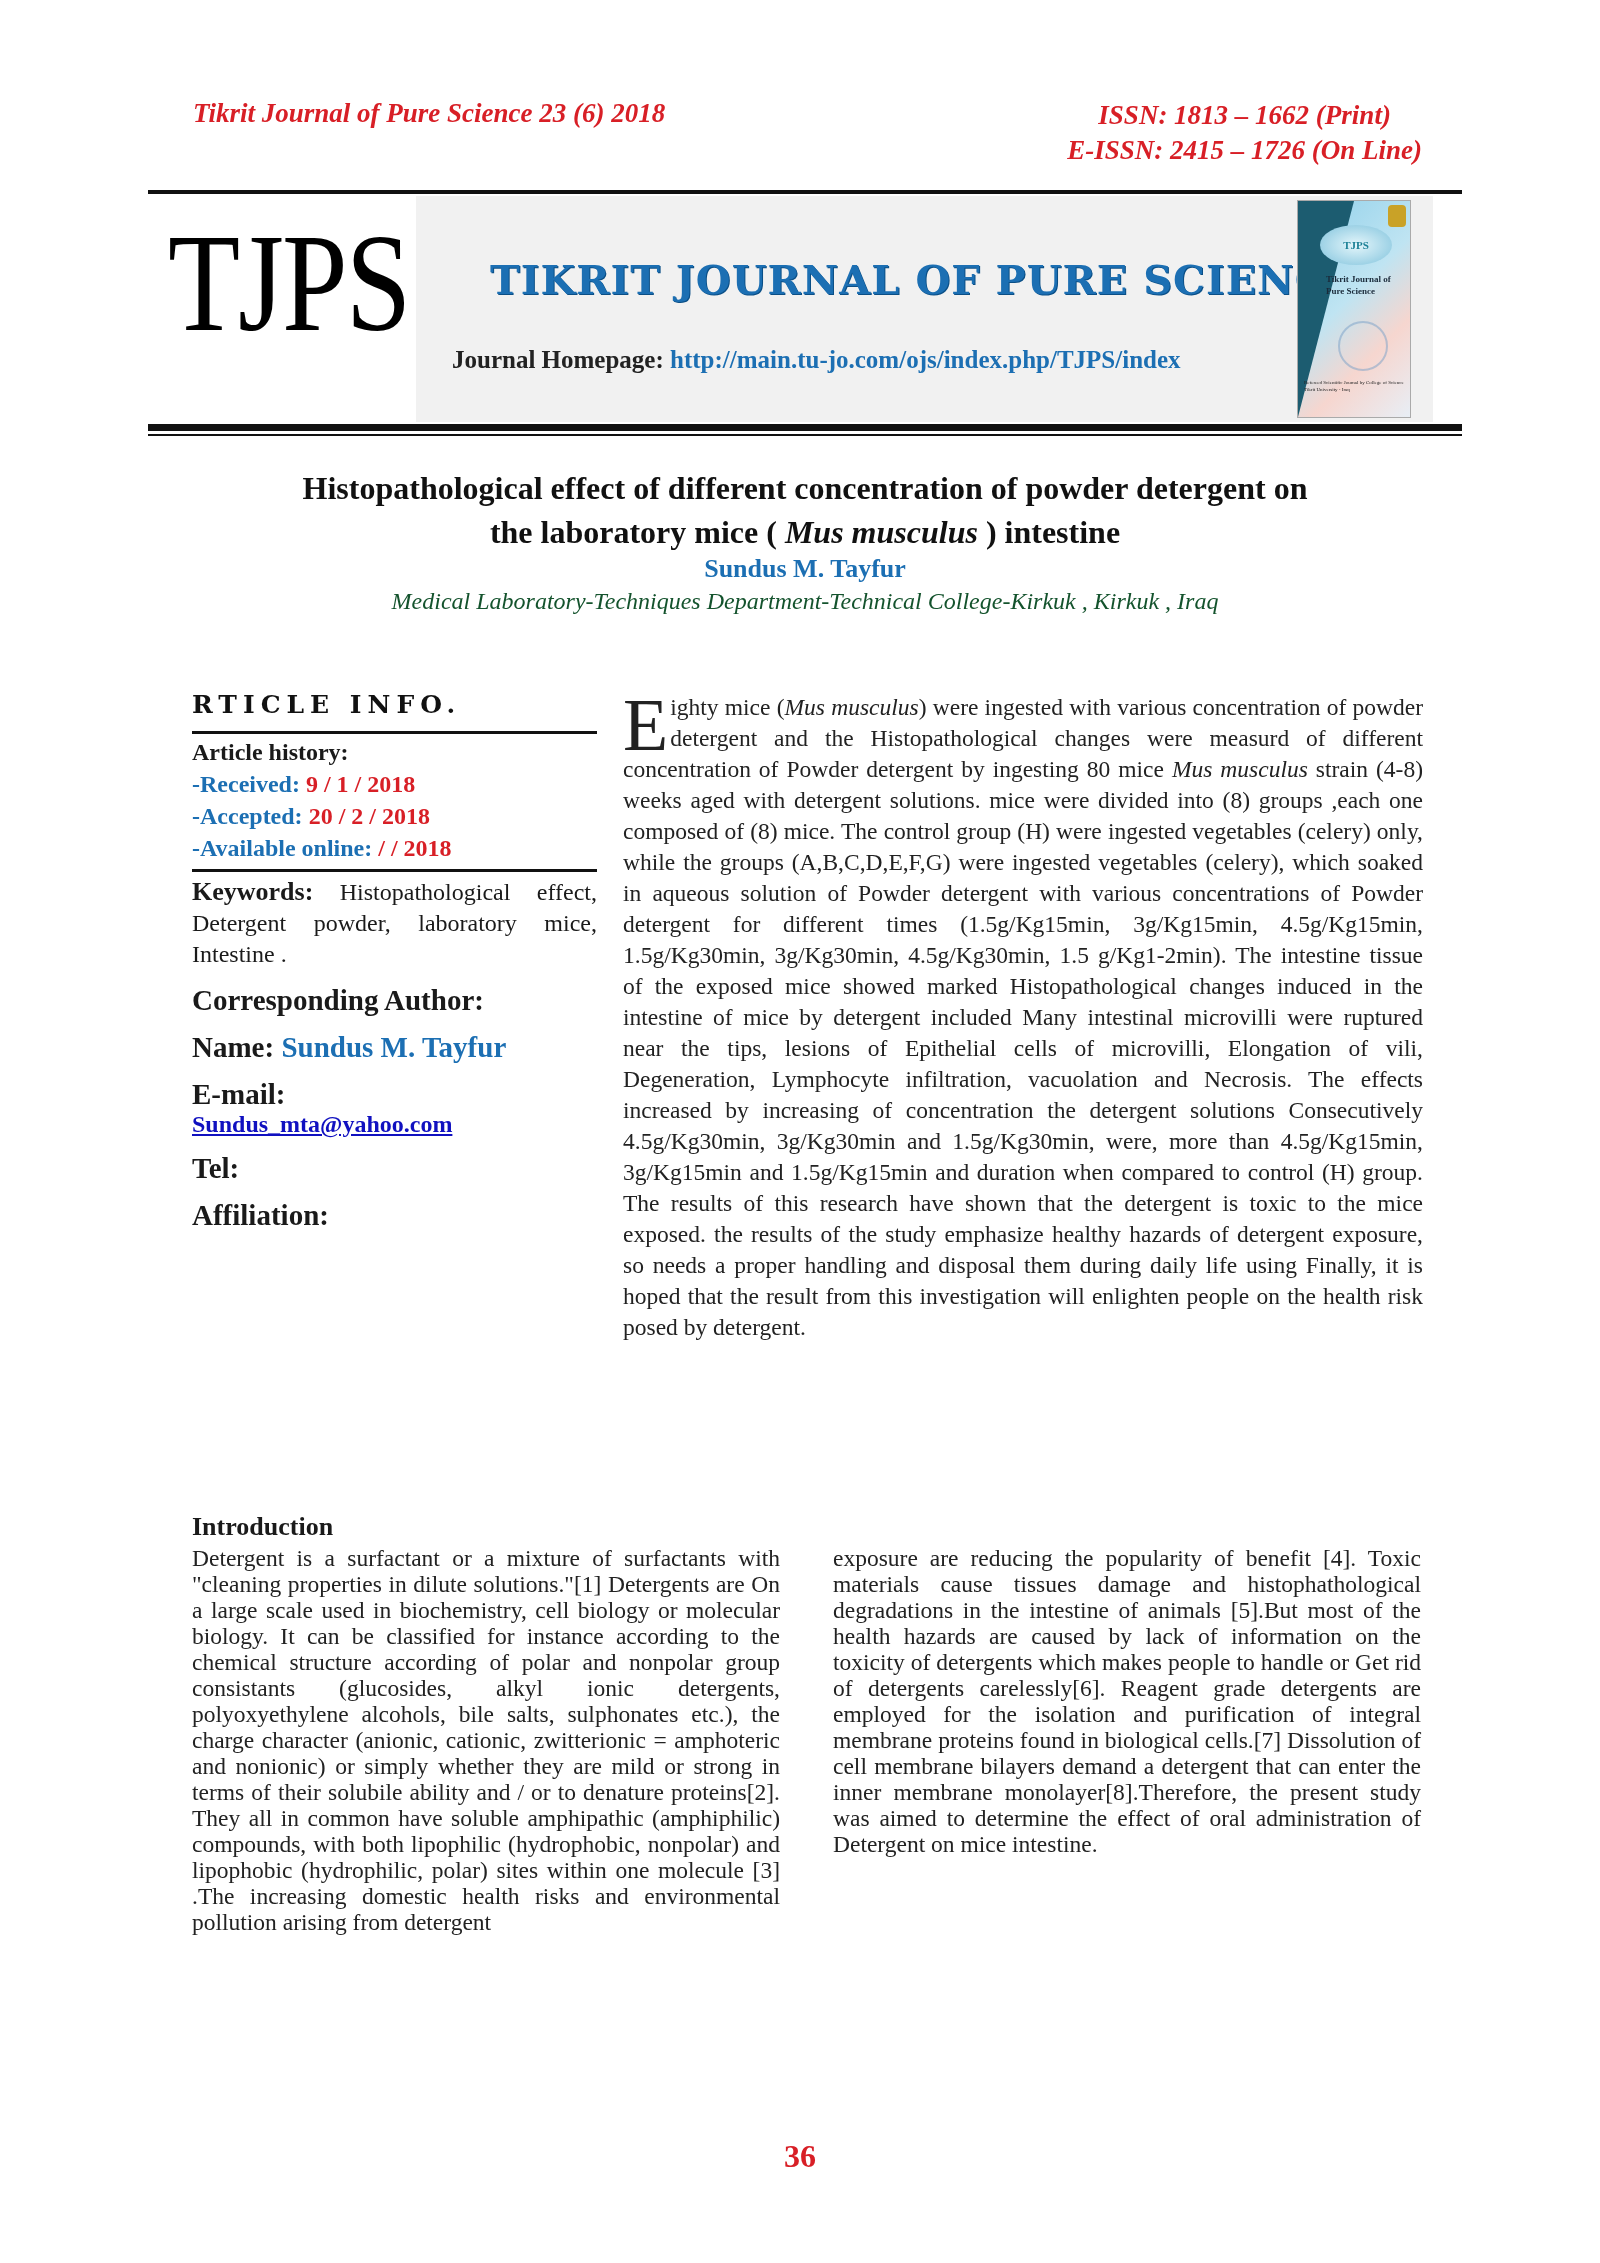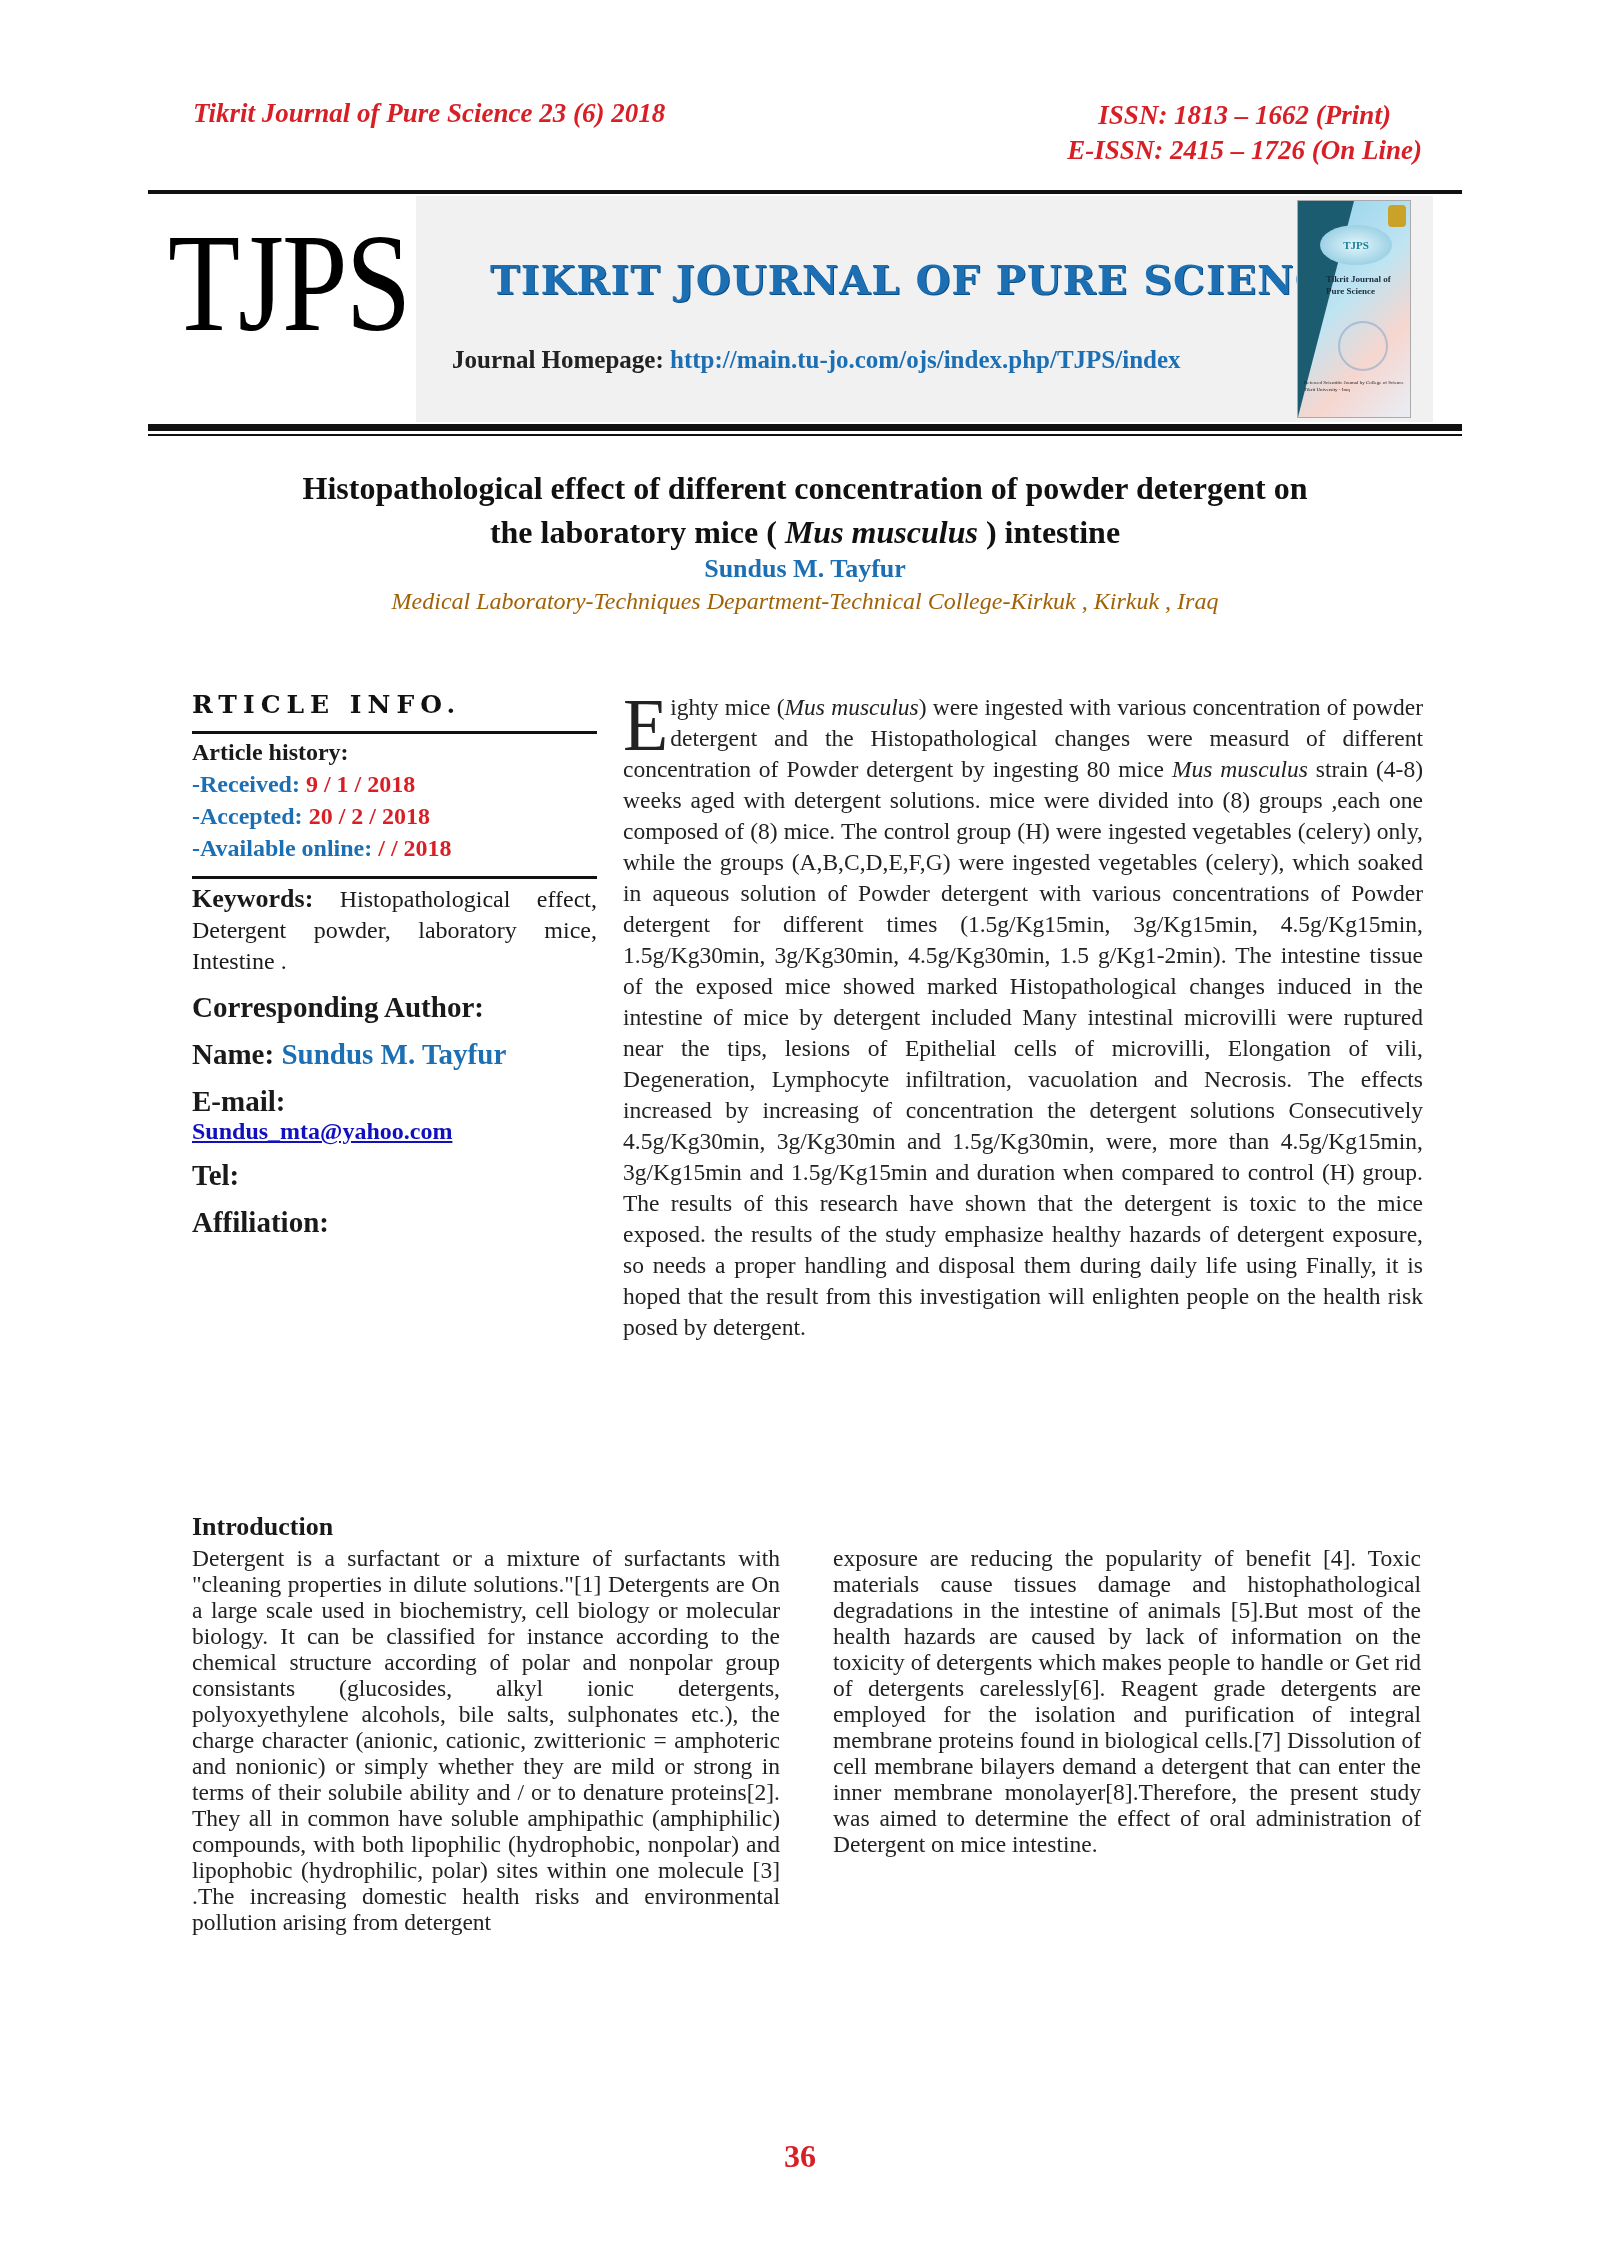--- a/index.html
+++ b/index.html
@@ -22,28 +22,28 @@
   .cover .ctitle { position:absolute; left:28px; top:72px; font-size:9px; font-weight:bold; color:#1a2a3a; line-height:12px; }
   .cover .emblem { position:absolute; left:90px; top:4px; width:18px; height:22px; background:#c9a227; border-radius:4px; }
   .cover .seal { position:absolute; left:40px; top:120px; width:46px; height:46px; border-radius:50%; border:2px solid rgba(120,160,200,0.5); }
   .cover .foot { position:absolute; left:6px; top:178px; width:100px; font-size:5px; color:#222; line-height:7px; }
   .rule-bot1 { left:148px; top:424px; width:1314px; height:7px; background:#111; }
   .rule-bot2 { left:148px; top:434px; width:1314px; height:2px; background:#111; }
 
   .title { left:140px; width:1330px; top:466px; text-align:center; font-size:32px; font-weight:bold; color:#111; line-height:44px; }
   .title i { font-style:italic; }
   .author { left:140px; width:1330px; top:554px; text-align:center; font-size:26px; font-weight:bold; color:#1c6fb3; }
-  .affil { left:140px; width:1330px; top:588px; text-align:center; font-size:24px; font-style:italic; color:#a16207; }
+  .affil { left:140px; width:1330px; top:588px; text-align:center; font-size:24px; font-style:italic; color:#14532d; }
 
   .info { left:192px; top:690px; width:405px; }
   .info-head { font-size:25px; font-weight:bold; letter-spacing:6px; font-family:"DejaVu Serif",serif; color:#111; padding-bottom:12px; border-bottom:3px solid #111; }
   .info-hist { font-size:24px; font-weight:bold; line-height:32px; margin-top:2px; }
   .blue { color:#1c6fb3; }
   .red { color:#d81f26; }
-  .info-line { border-bottom:3px solid #111; padding-bottom:12px; }
+  .info-line { border-bottom:3px solid #111; padding-bottom:5px; }
   .kw { font-size:24px; line-height:31px; text-align:justify; margin-top:4px; }
   .kw b { font-size:26px; }
   .lbl { font-size:29px; font-weight:bold; margin-top:14px;font-family:Liberation Serif, serif; }
   .email { font-size:24px; font-weight:bold; color:#1010c0; text-decoration:underline; }
 
   .abstract { left:623px; top:682px; width:800px; }
   .abs-head { font-size:26px; font-weight:bold; }
   .abs-body { font-size:23.5px; line-height:31px; text-align:justify; margin-top:10px; color:#222; }
   .dropcap { float:left; font-size:74px; line-height:58px; padding-top:4px; margin-right:2px; }
 

